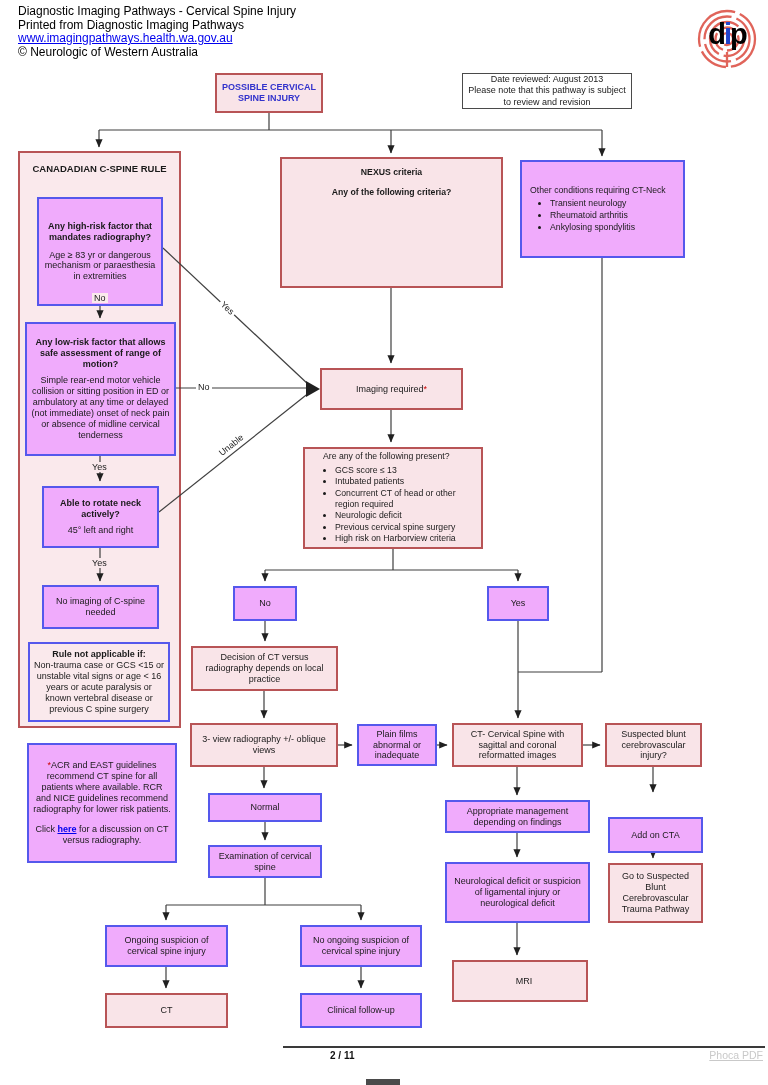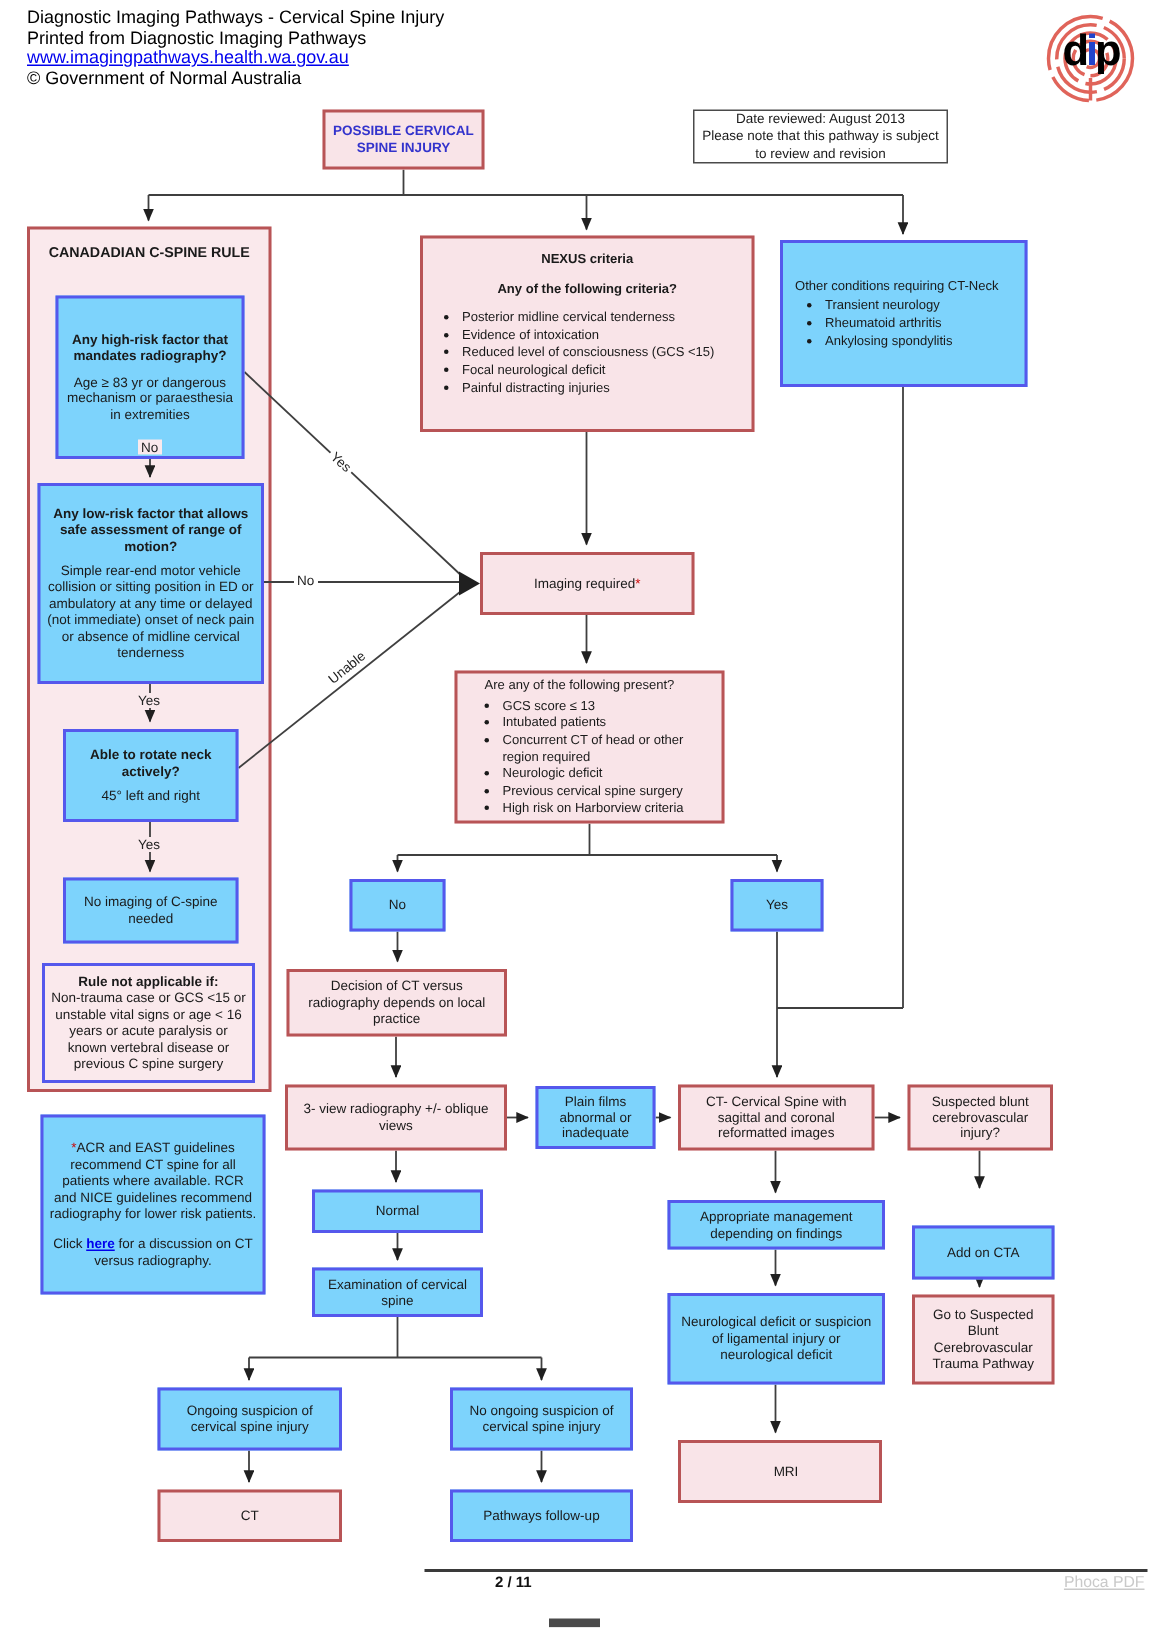--- a/index.html
+++ b/index.html
@@ -3,21 +3,21 @@
 <meta charset="utf-8">
 <style>
   html,body{margin:0;padding:0;background:#fff;}
   #page{position:relative;width:768px;height:1085px;background:#ffffff;overflow:hidden;
         font-family:"Liberation Sans","DejaVu Sans",sans-serif;color:#1a1a1a;}
   .abs{position:absolute;box-sizing:border-box;}
   .box{position:absolute;box-sizing:border-box;border:2px solid;display:flex;flex-direction:column;
        justify-content:center;align-items:center;text-align:center;font-size:9px;line-height:1.22;
        padding:2px 4px;background:#fff;}
   .pink{background:#F9E4E8;border-color:#B85456;}
-  .bluebox{background:#7dd3fc;border-color:#5558EC;}
+  .bluebox{background:#f0abfc;border-color:#5558EC;}
   .plainbox{border:1px solid #4a4a4a;background:#fff;font-size:9px;}
   .pinkcontainer{position:absolute;background:#FAE9EC;border:2px solid #B85456;box-sizing:border-box;}
   .bt{font-weight:bold;margin-bottom:7px;}
   .bt2{font-weight:bold;margin-bottom:5px;}
   .leftlist{align-items:flex-start;text-align:left;}
   ul.blts{margin:4px 0 0 0;padding-left:22px;text-align:left;}
   ul.blts li{margin:1px 0;}
   .edge-label{position:absolute;font-size:9px;color:#222;background:#fff;padding:0 2px;white-space:nowrap;}
   .onpink{background:#FAE9EC;}
   .hdr{position:absolute;left:18px;top:5px;font-size:12px;line-height:13.5px;color:#000;}
@@ -37,21 +37,21 @@
 </style>
 </head>
 <body>
 
 <div id="page">
 
   <div class="hdr">
     <div>Diagnostic Imaging Pathways - Cervical Spine Injury</div>
     <div>Printed from Diagnostic Imaging Pathways</div>
     <div><a href="#">www.imagingpathways.health.wa.gov.au</a></div>
-    <div>© Government of Normal Australia</div>
+    <div>© Neurologic of Western Australia</div>
   </div>
 
   <div class="logo">
     <svg width="66" height="62" viewBox="0 0 66 62">
       <g fill="none" stroke="#E0645A" stroke-width="2.3">
         <circle cx="33" cy="31" r="28" stroke-dasharray="40 5 30 5 60 5"></circle>
         <circle cx="33" cy="31" r="22.5" stroke-dasharray="26 5 34 5 40 5"></circle>
         <circle cx="33" cy="31" r="17" stroke-dasharray="30 5 22 5 30 5"></circle>
         <circle cx="33" cy="31" r="11.5" stroke-dasharray="18 4 20 4 18 4"></circle>
         <circle cx="33" cy="31" r="6" stroke-dasharray="12 3 12 3"></circle>
@@ -154,27 +154,20 @@
   </div>
 
   <div class="box bluebox" style="left:28px;top:642px;width:142px;height:80px;background:transparent;">
     <span style="font-weight:bold;">Rule not applicable if:</span>
     <span>Non-trauma case or GCS &lt;15 or unstable vital signs or age &lt; 16 years or acute paralysis or known vertebral disease or previous C spine surgery</span>
   </div>
 
   <div class="box pink leftlist" style="left:280px;top:157px;width:223px;height:131px;justify-content:flex-start;padding-top:8px;font-size:8.7px;">
     <div style="width:100%;text-align:center;font-weight:bold;">NEXUS criteria</div>
     <div style="width:100%;text-align:center;font-weight:bold;margin-top:9px;">Any of the following criteria?</div>
-    <ul class="blts" style="margin-top:8px;">
-      <li>Posterior midline cervical tenderness</li>
-      <li>Evidence of intoxication</li>
-      <li>Reduced level of consciousness (GCS &lt;15)</li>
-      <li>Focal neurological deficit</li>
-      <li>Painful distracting injuries</li>
-    </ul>
   </div>
 
   <div class="box bluebox leftlist" style="left:520px;top:160px;width:165px;height:98px;justify-content:center;font-size:8.7px;padding-left:8px;">
     <div>Other conditions requiring CT-Neck</div>
     <ul class="blts" style="margin-top:2px;padding-left:20px;">
       <li>Transient neurology</li>
       <li>Rheumatoid arthritis</li>
       <li>Ankylosing spondylitis</li>
     </ul>
   </div>
@@ -248,21 +241,21 @@
   <div class="box bluebox" style="left:105px;top:925px;width:123px;height:42px;">
       <span>Ongoing suspicion of cervical spine injury</span>
     </div>
   <div class="box bluebox" style="left:300px;top:925px;width:122px;height:42px;">
       <span>No ongoing suspicion of cervical spine injury</span>
     </div>
   <div class="box pink" style="left:105px;top:993px;width:123px;height:35px;">
       <span>CT</span>
     </div>
   <div class="box bluebox" style="left:300px;top:993px;width:122px;height:35px;">
-      <span>Pathways follow-up</span>
+      <span>Clinical follow-up</span>
     </div>
 
   <div class="box bluebox" style="left:27px;top:743px;width:150px;height:120px;font-size:9px;">
     <span><span class="red">*</span><span>ACR and EAST guidelines recommend CT spine for all patients where available. RCR and NICE guidelines recommend radiography for lower risk patients.</span></span>
     <span style="margin-top:9px;"><span>Click </span><a href="#" class="link">here</a><span> for a discussion on CT versus radiography.</span></span>
   </div>
 
   <div class="footer-line"></div>
   <div class="pageno">2 / 11</div>
   <a href="#" class="phoca">Phoca PDF</a>

